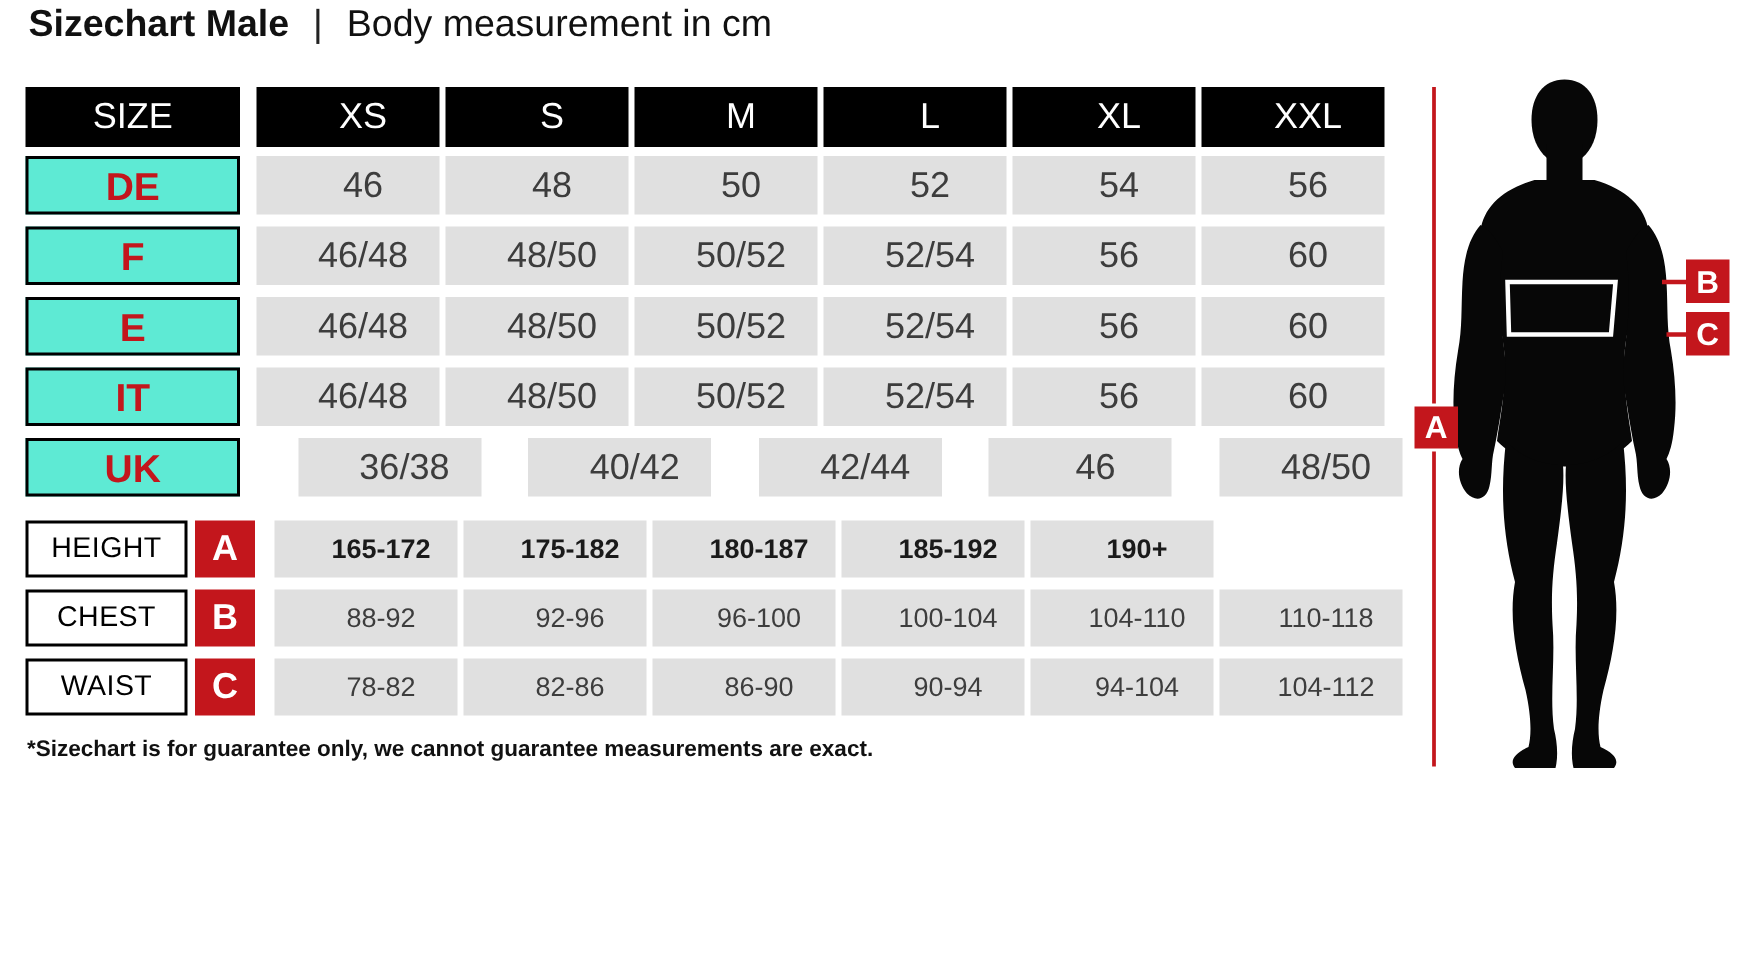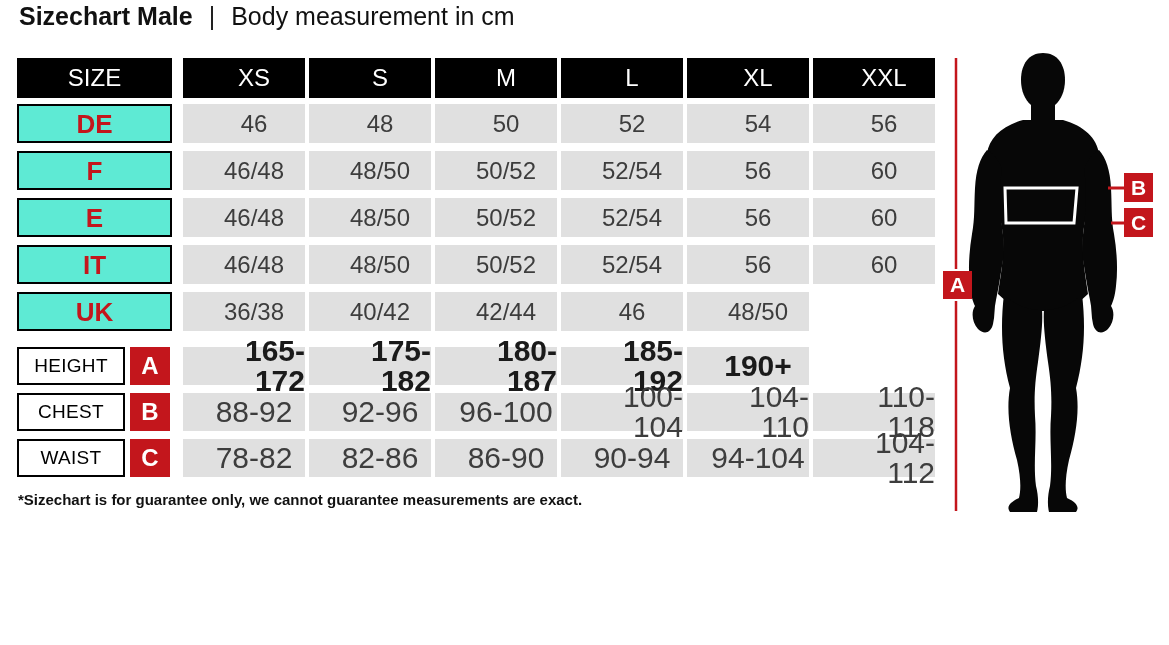--- a/index.html
+++ b/index.html
@@ -25,30 +25,30 @@
   }
   .t-main { font-weight: bold; }
   .t-sep { margin: 0 16px; font-weight: 400; color: #222; }
   .t-sub { font-weight: 400; }
 
   
   .sizetable { position: absolute; left: 17px; top: 58px; }
   .row { display: flex; align-items: stretch; }
   .header-row { height: 40px; margin-bottom: 6px; }
   .region-row { height: 39px; margin-bottom: 8px; }
-  .region-row.last { margin-bottom: 16px; }
+  .region-row.last { margin-bottom: 16px; justify-content: space-between; }
   .m-row { height: 38px; margin-bottom: 8px; }
 
   .cell {
     display: flex;
     align-items: center;
     justify-content: center;
     line-height: 1;
   }
-  .label-cell { width: 155px; margin-right: 11px; }
+  .label-cell { width: 143px; margin-right: 11px; }
   .data-cell { width: 122px; margin-right: 4px; background: #e0e0e0; color: #3d3d3d; font-size: 24px; padding-left: 20px; }
   .data-cell:last-child { margin-right: 0; }
   .header-cell { background: #000000; color: #ffffff; font-size: 24px; }
   .region-label {
     background: #5eead4;
     border: 2px solid #000000;
     color: #c3161c;
     font-weight: bold;
     font-size: 26px;
   }
@@ -69,21 +69,21 @@
     width: 40px;
     margin-left: 5px;
     background: #c3161c;
     color: #ffffff;
     font-weight: bold;
     font-size: 24px;
     display: flex;
     align-items: center;
     justify-content: center;
   }
-  .m-row .data-cell { font-size: 30px; text-align: right; }
+  .m-row .data-cell { font-size: 18px; }
   .m-row.bold-values .data-cell { font-weight: bold; color: #1a1a1a; }
 
   
   .footnote {
     position: absolute;
     left: 18px;
     top: 491px;
     font-size: 15px;
     font-weight: bold;
     color: #111;

